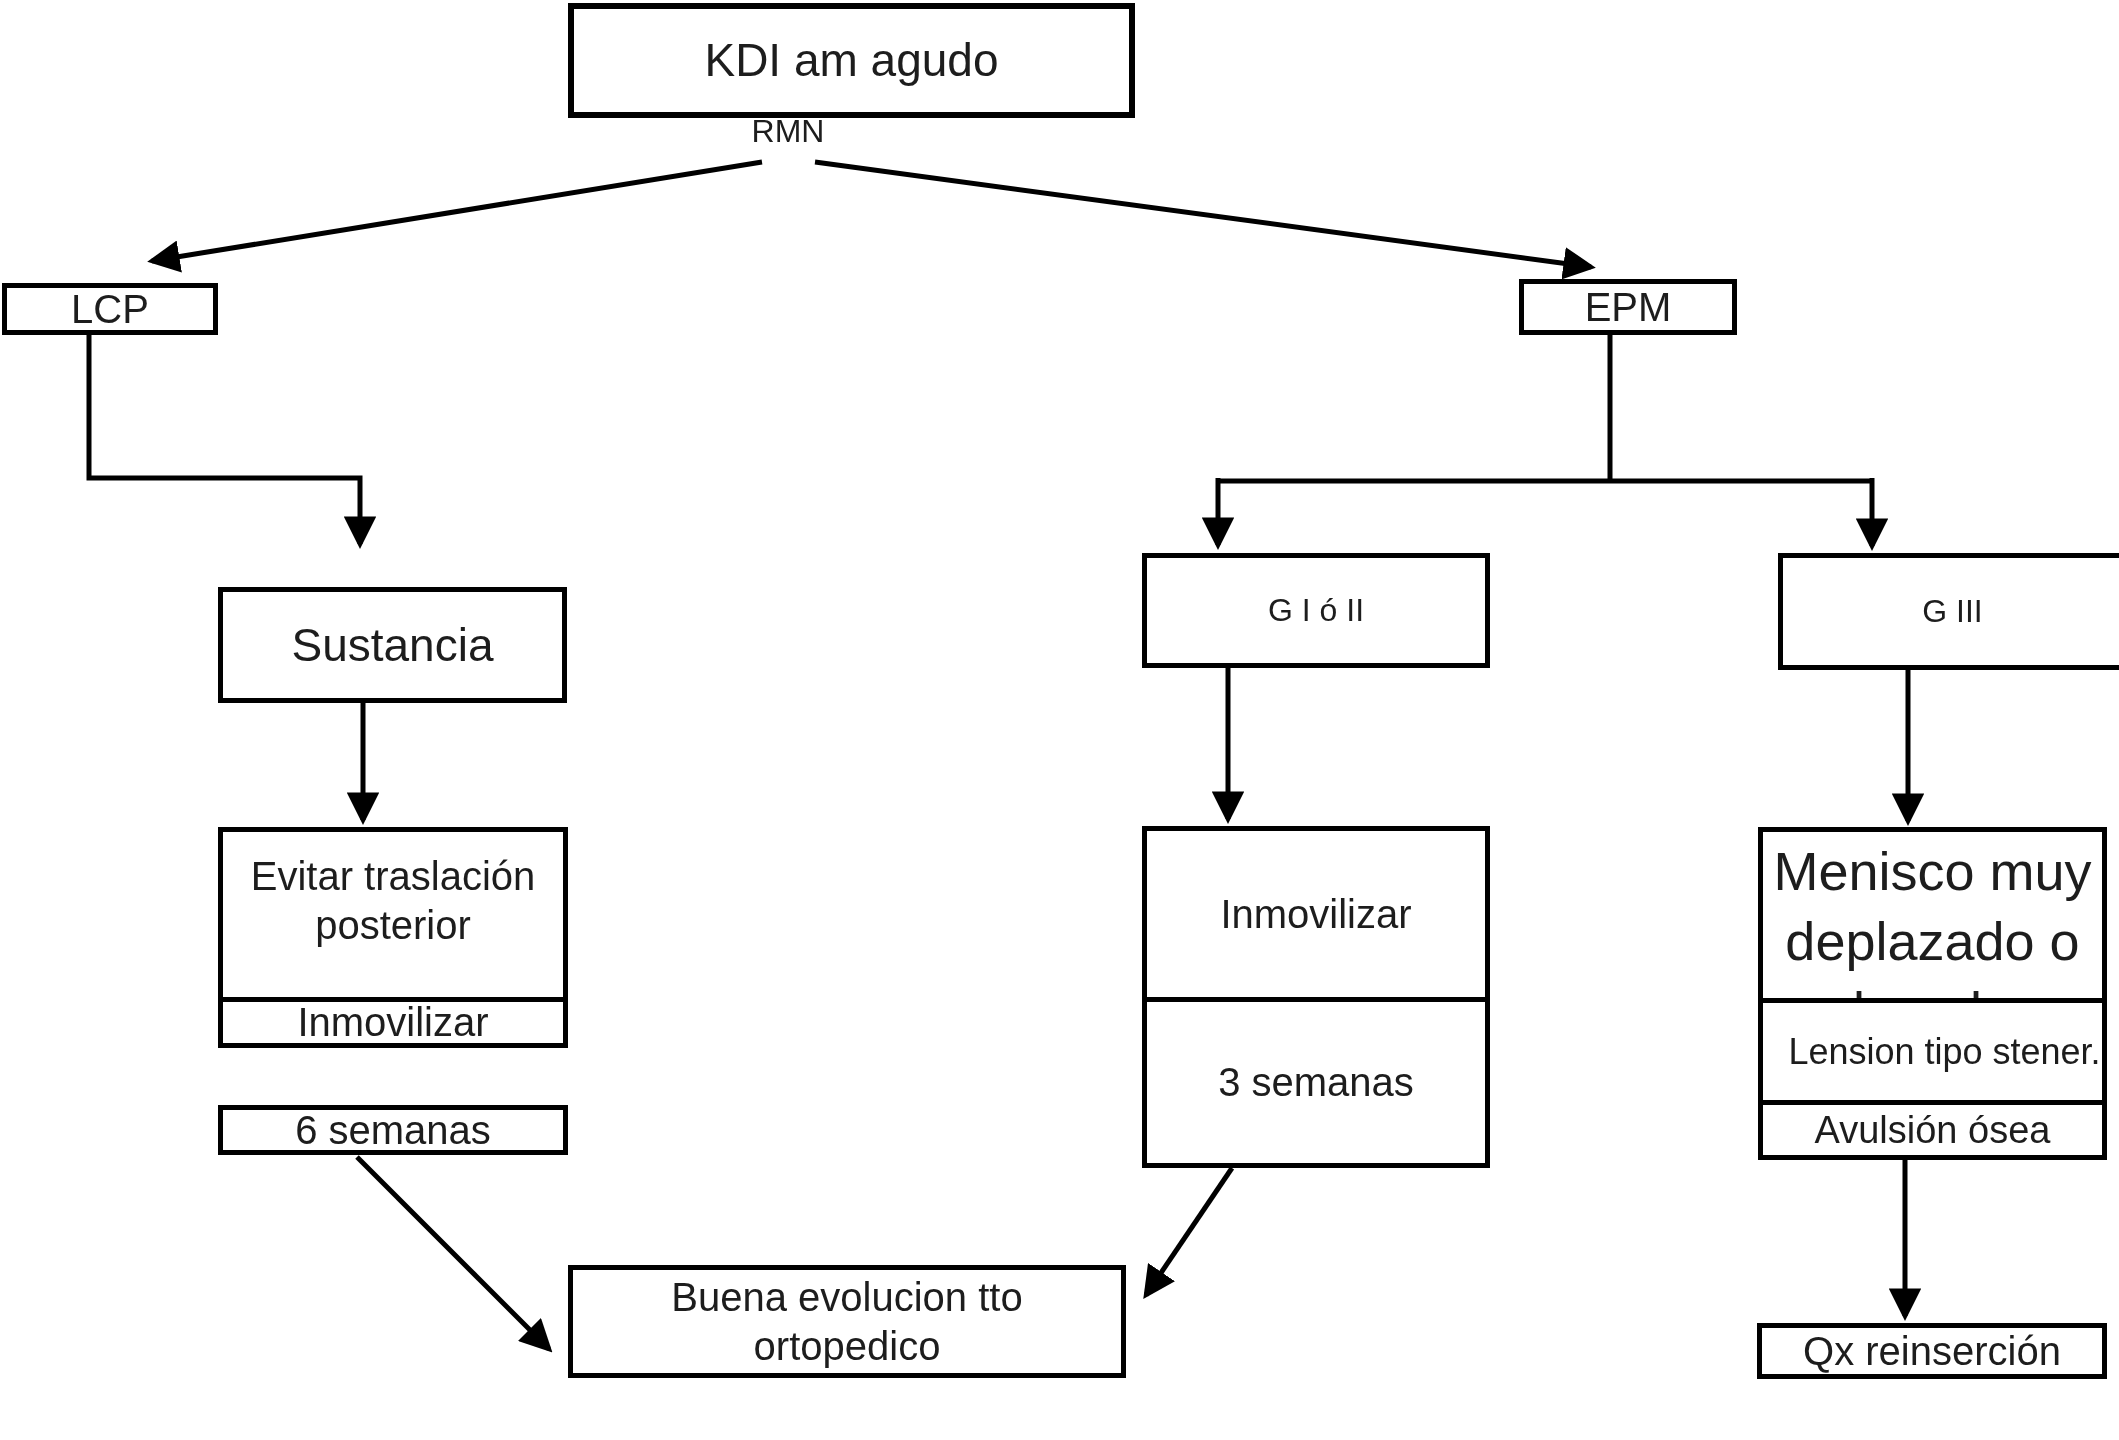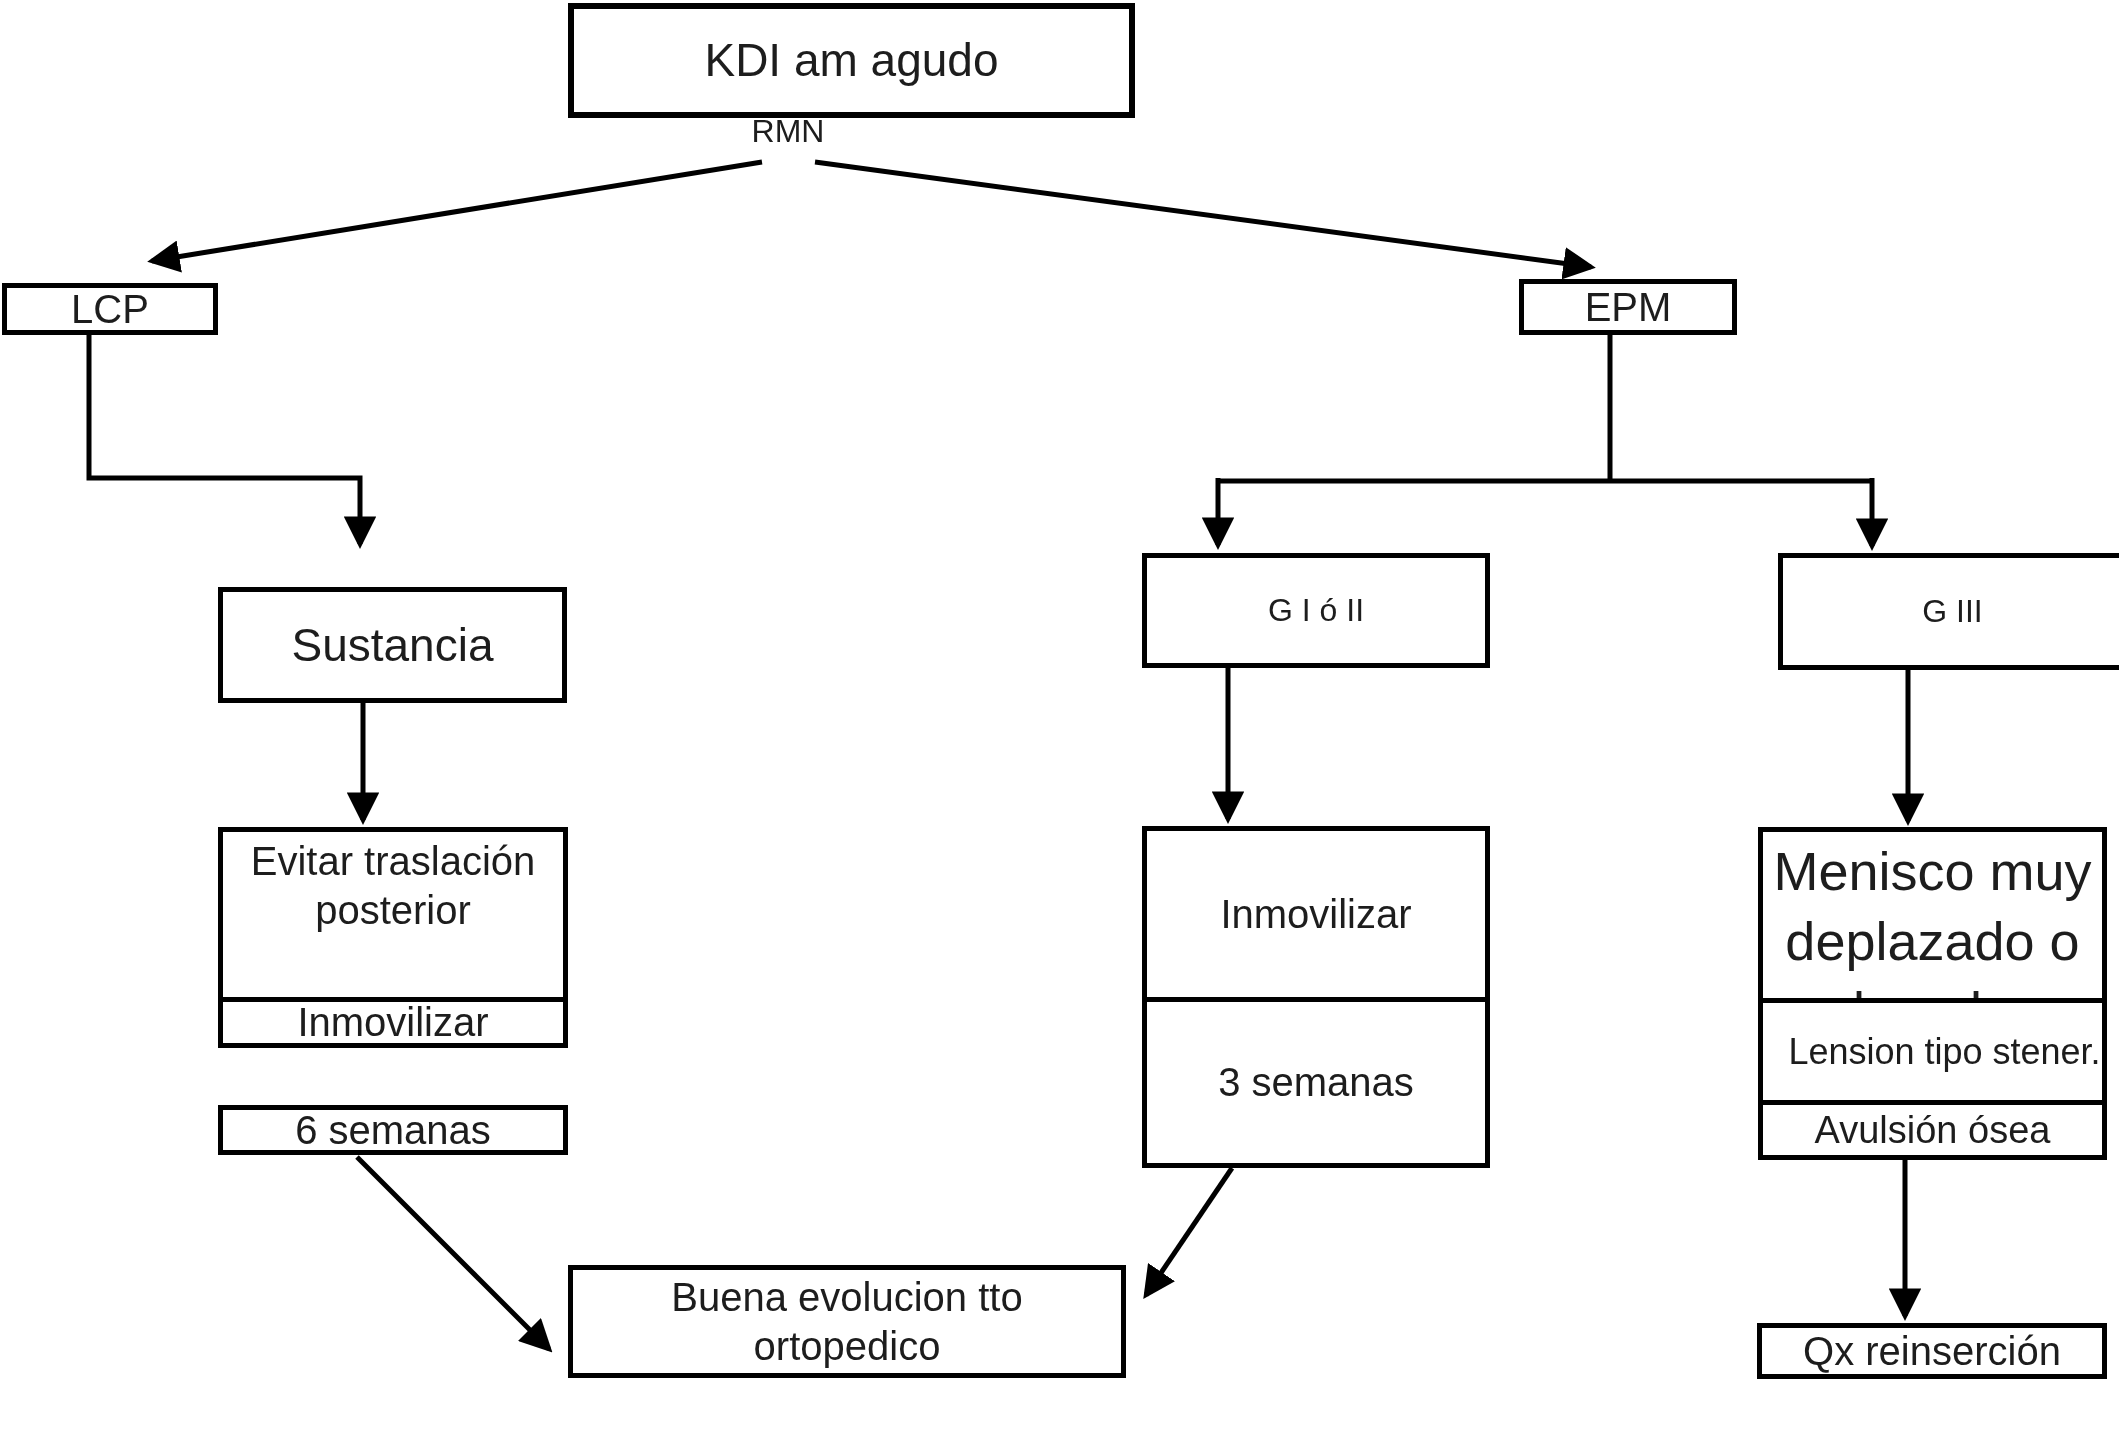--- a/index.html
+++ b/index.html
@@ -78,21 +78,21 @@
 
   <div class="plain-label fs44" style="left:688px;top:115px;width:200px;">RMN</div>
 
   <div class="node fs40" style="left:2px;top:283px;width:216px;height:52px;">LCP</div>
 
   <div class="node fs40" style="left:1519px;top:279px;width:218px;height:56px;">EPM</div>
 
   <div class="node fs46" style="left:218px;top:552px;width:349px;height:116px;margin-top:35px;">Sustancia</div>
 
   <div class="node sectioned" style="left:218px;top:827px;width:350px;height:221px;">
-    <div class="section fs40" style="height:165px;align-items:flex-start;padding-top:5px;">Evitar traslación posterior</div>
+    <div class="section fs40" style="height:165px;align-items:flex-start;padding-top:20px;">Evitar traslación posterior</div>
     <div class="section fs40" style="flex:1;">Inmovilizar</div>
   </div>
 
   <div class="node fs40" style="left:218px;top:1105px;width:350px;height:50px;">6 semanas</div>
 
   <div class="node fs44" style="left:1142px;top:553px;width:348px;height:115px;">G I ó II</div>
 
   <div class="node fs44" style="left:1758px;top:553px;width:349px;height:117px;margin-left:20px;">G III</div>
 
   <div class="node sectioned" style="left:1142px;top:826px;width:348px;height:342px;">

